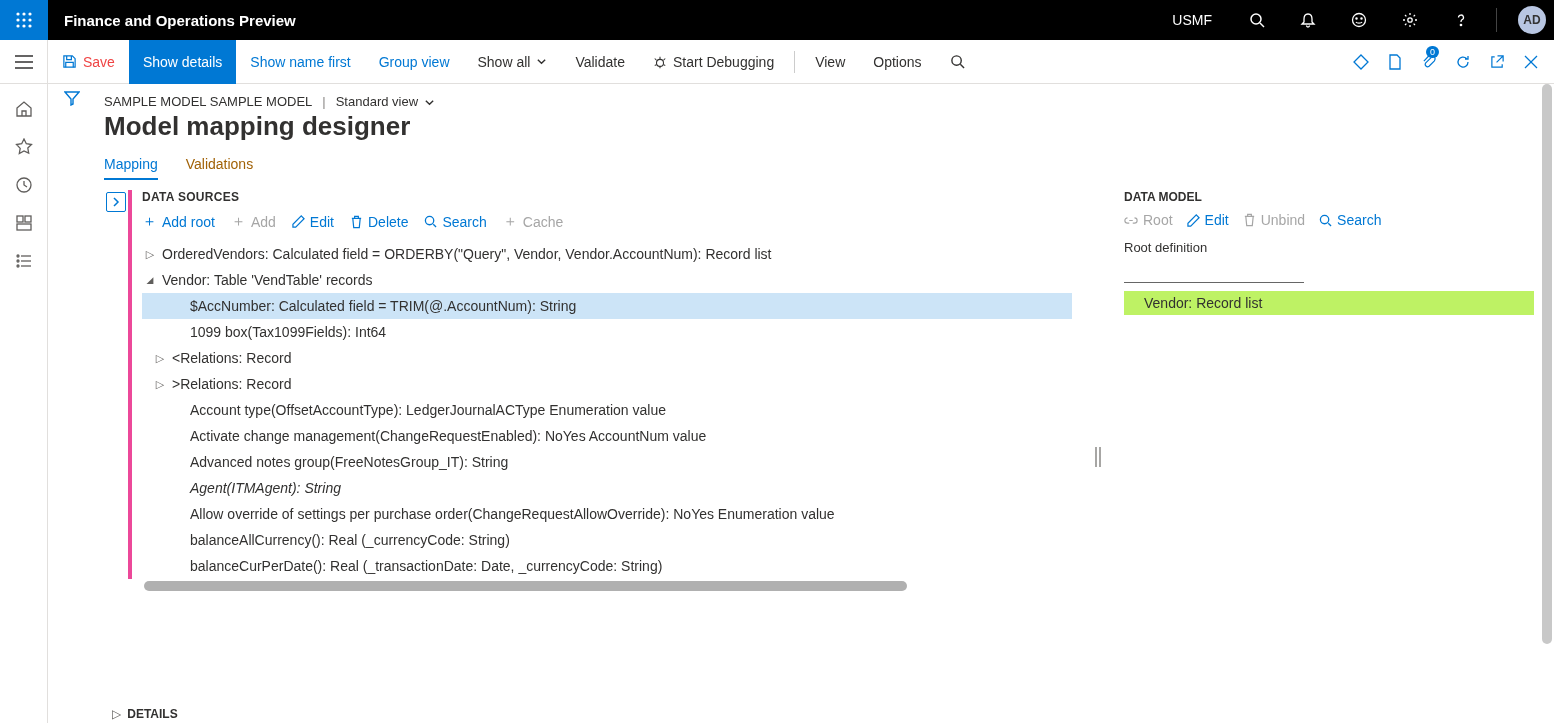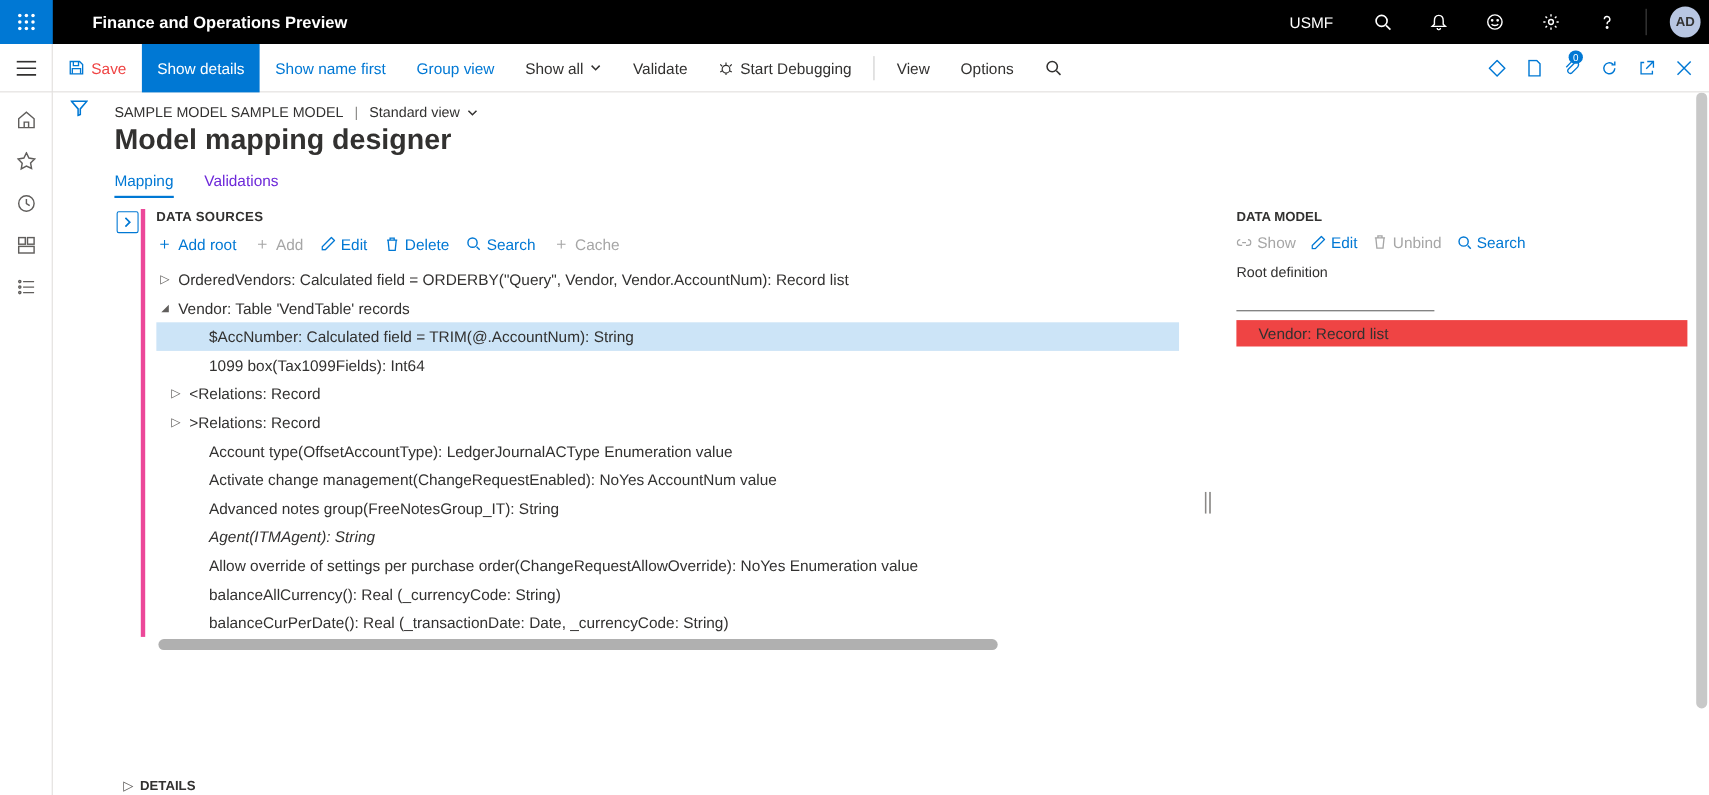--- a/index.html
+++ b/index.html
@@ -1,20 +1,20 @@
 <!DOCTYPE html>
 <html><head>
 <meta charset="utf-8">
 <style>
   * { box-sizing: border-box; margin: 0; padding: 0; }
   body { font-family: "Segoe UI", Arial, sans-serif; font-size: 14px; color: #323130; overflow: hidden; width: 1554px; height: 723px; background: #fff; }
   
   .topbar { height: 40px; background: #000; color: #fff; display: flex; align-items: center; }
   .waffle { width: 48px; height: 40px; background: #0078D4; display: flex; align-items: center; justify-content: center; }
-  .app-title { padding: 0 16px; font-size: 15px; font-weight: 600; flex: 0 0 auto; margin-left: 20px; }
+  .app-title { padding: 0 16px; font-size: 15px; font-weight: 600; flex: 0 0 auto; }
   .topbar .spacer { flex: 1; }
   .top-right { display: flex; align-items: center; gap: 11px; }
   .top-right .org { padding: 0 14px; font-size: 14px; }
   .top-icon { width: 40px; height: 40px; display: flex; align-items: center; justify-content: center; cursor: pointer; }
   .avatar { width: 28px; height: 28px; border-radius: 50%; background: #B8C6E2; color: #333; display: flex; align-items: center; justify-content: center; font-size: 12px; font-weight: 600; margin: 0 8px 0 6px; }
   .divider-v { width: 1px; height: 24px; background: #444; margin: 0 4px; }
 
   
   .cmdbar { height: 44px; border-bottom: 1px solid #e1dfdd; display: flex; align-items: center; padding: 0 0 0 0; }
   .nav-toggle { width: 48px; height: 44px; display: flex; align-items: center; justify-content: center; cursor: pointer; border-right: 1px solid #e1dfdd; }
@@ -35,21 +35,21 @@
   .filter-col { width: 48px; display: flex; justify-content: center; padding-top: 6px; }
   .filter-icon { color: #0078D4; }
 
   .page { flex: 1; display: flex; flex-direction: column; padding: 10px 20px 0 8px; position: relative; overflow: hidden; }
   .breadcrumb { font-size: 13px; color: #323130; margin-bottom: 2px; display: flex; align-items: flex-end; gap: 10px; }
   .breadcrumb .sep { color: #8a8886; }
   .stdview { color: #323130; }
   .page-title { font-size: 26px; font-weight: 600; margin-bottom: 14px; }
 
   .tabs { display: flex; gap: 28px; border-bottom: 0; margin-bottom: 10px; }
-  .tab { padding-bottom: 6px; cursor: pointer; color: #6d28d9; }
+  .tab { padding-bottom: 6px; cursor: pointer; color: #a16207; }
   .tab.active { color: #0078D4; border-bottom: 2px solid #0078D4; font-weight: 400; }
 
   .work { display: flex; gap: 20px; flex: 1; min-height: 0; }
   .ds-panel { flex: 1 1 auto; min-width: 0; display: flex; flex-direction: column; }
   .ds-outer { display: flex; align-items: stretch; }
   .side-handle { width: 24px; display: flex; justify-content: center; padding-top: 2px; }
   .side-handle-btn { width: 20px; height: 20px; border: 1px solid #0078D4; color: #0078D4; display: flex; align-items: center; justify-content: center; font-size: 11px; border-radius: 2px; cursor: pointer; }
 
   .ds-col { flex: 1; border-left: 4px solid #ec4899; padding-left: 10px; }
   .section-title { font-size: 12px; font-weight: 700; letter-spacing: .3px; margin-bottom: 8px; }
@@ -64,21 +64,21 @@
   .trow.selected { background: #CCE4F7; }
   .tree-wrap { position: relative; }
   .tree-scroll { position: absolute; left: 0; right: 0; bottom: -12px; height: 10px; background: #b0b0b0; border-radius: 5px; width: 82%; margin-left: 2px; }
 
   .splitter { width: 12px; display: flex; align-items: center; justify-content: center; color: #8a8886; cursor: col-resize; }
   .dm-panel { width: 410px; flex: 0 0 auto; display: flex; flex-direction: column; }
   .dm-title { font-size: 12px; font-weight: 700; margin-bottom: 8px; }
   .dm-toolbar { display: flex; gap: 14px; margin-bottom: 12px; }
   .dm-sub { font-size: 13px; color: #323130; margin-bottom: 6px; }
   .dm-input { border: none; border-bottom: 1px solid #666; width: 180px; height: 22px; margin-bottom: 8px; }
-  .dm-row { background: #ef4444; padding: 4px 20px; font-size: 14px; }
+  .dm-row { background: #bef264; padding: 4px 20px; font-size: 14px; }
 
   .details-bar { border-top: 0; padding: 8px 0 0 8px; display: flex; align-items: center; gap: 6px; position: absolute; bottom: 2px; left: 8px; }
   .details-caret { font-size: 12px; color: #605e5c; }
   .details-label { font-size: 12px; font-weight: 700; }
 
   .page-scroll { position: absolute; right: 2px; top: 0; bottom: 0; width: 10px; background: #c8c8c8; border-radius: 5px; height: 560px; }
 
   svg { display: block; }
 </style>
 </head>
@@ -407,21 +407,21 @@
           </svg>
       </div>
 
       <div class="dm-panel">
         <div class="dm-title">DATA MODEL</div>
         <div class="dm-toolbar">
           <div class="tbtn disabled">
               <svg width="14" height="13" viewBox="0 0 16 14" fill="none" stroke="#a6a6a6" stroke-width="1.3">
                 <path d="M6 7h4M4 4a3 3 0 0 0 0 6h2M12 4a3 3 0 0 1 0 6h-2"></path>
               </svg>
-              <span>Show</span>
+              <span>Root</span>
             </div>
           <div class="tbtn">
               <svg width="13" height="13" viewBox="0 0 14 14" fill="none" stroke="#0078D4" stroke-width="1.3">
                 <path d="M10 1l3 3L4 13H1v-3z"></path>
               </svg>
               <span>Edit</span>
             </div>
           <div class="tbtn disabled">
               <svg width="13" height="14" viewBox="0 0 14 14" fill="none" stroke="#a6a6a6" stroke-width="1.3">
                 <path d="M2 3h10M5 3V1h4v2M3 3l1 10h6l1-10"></path>

